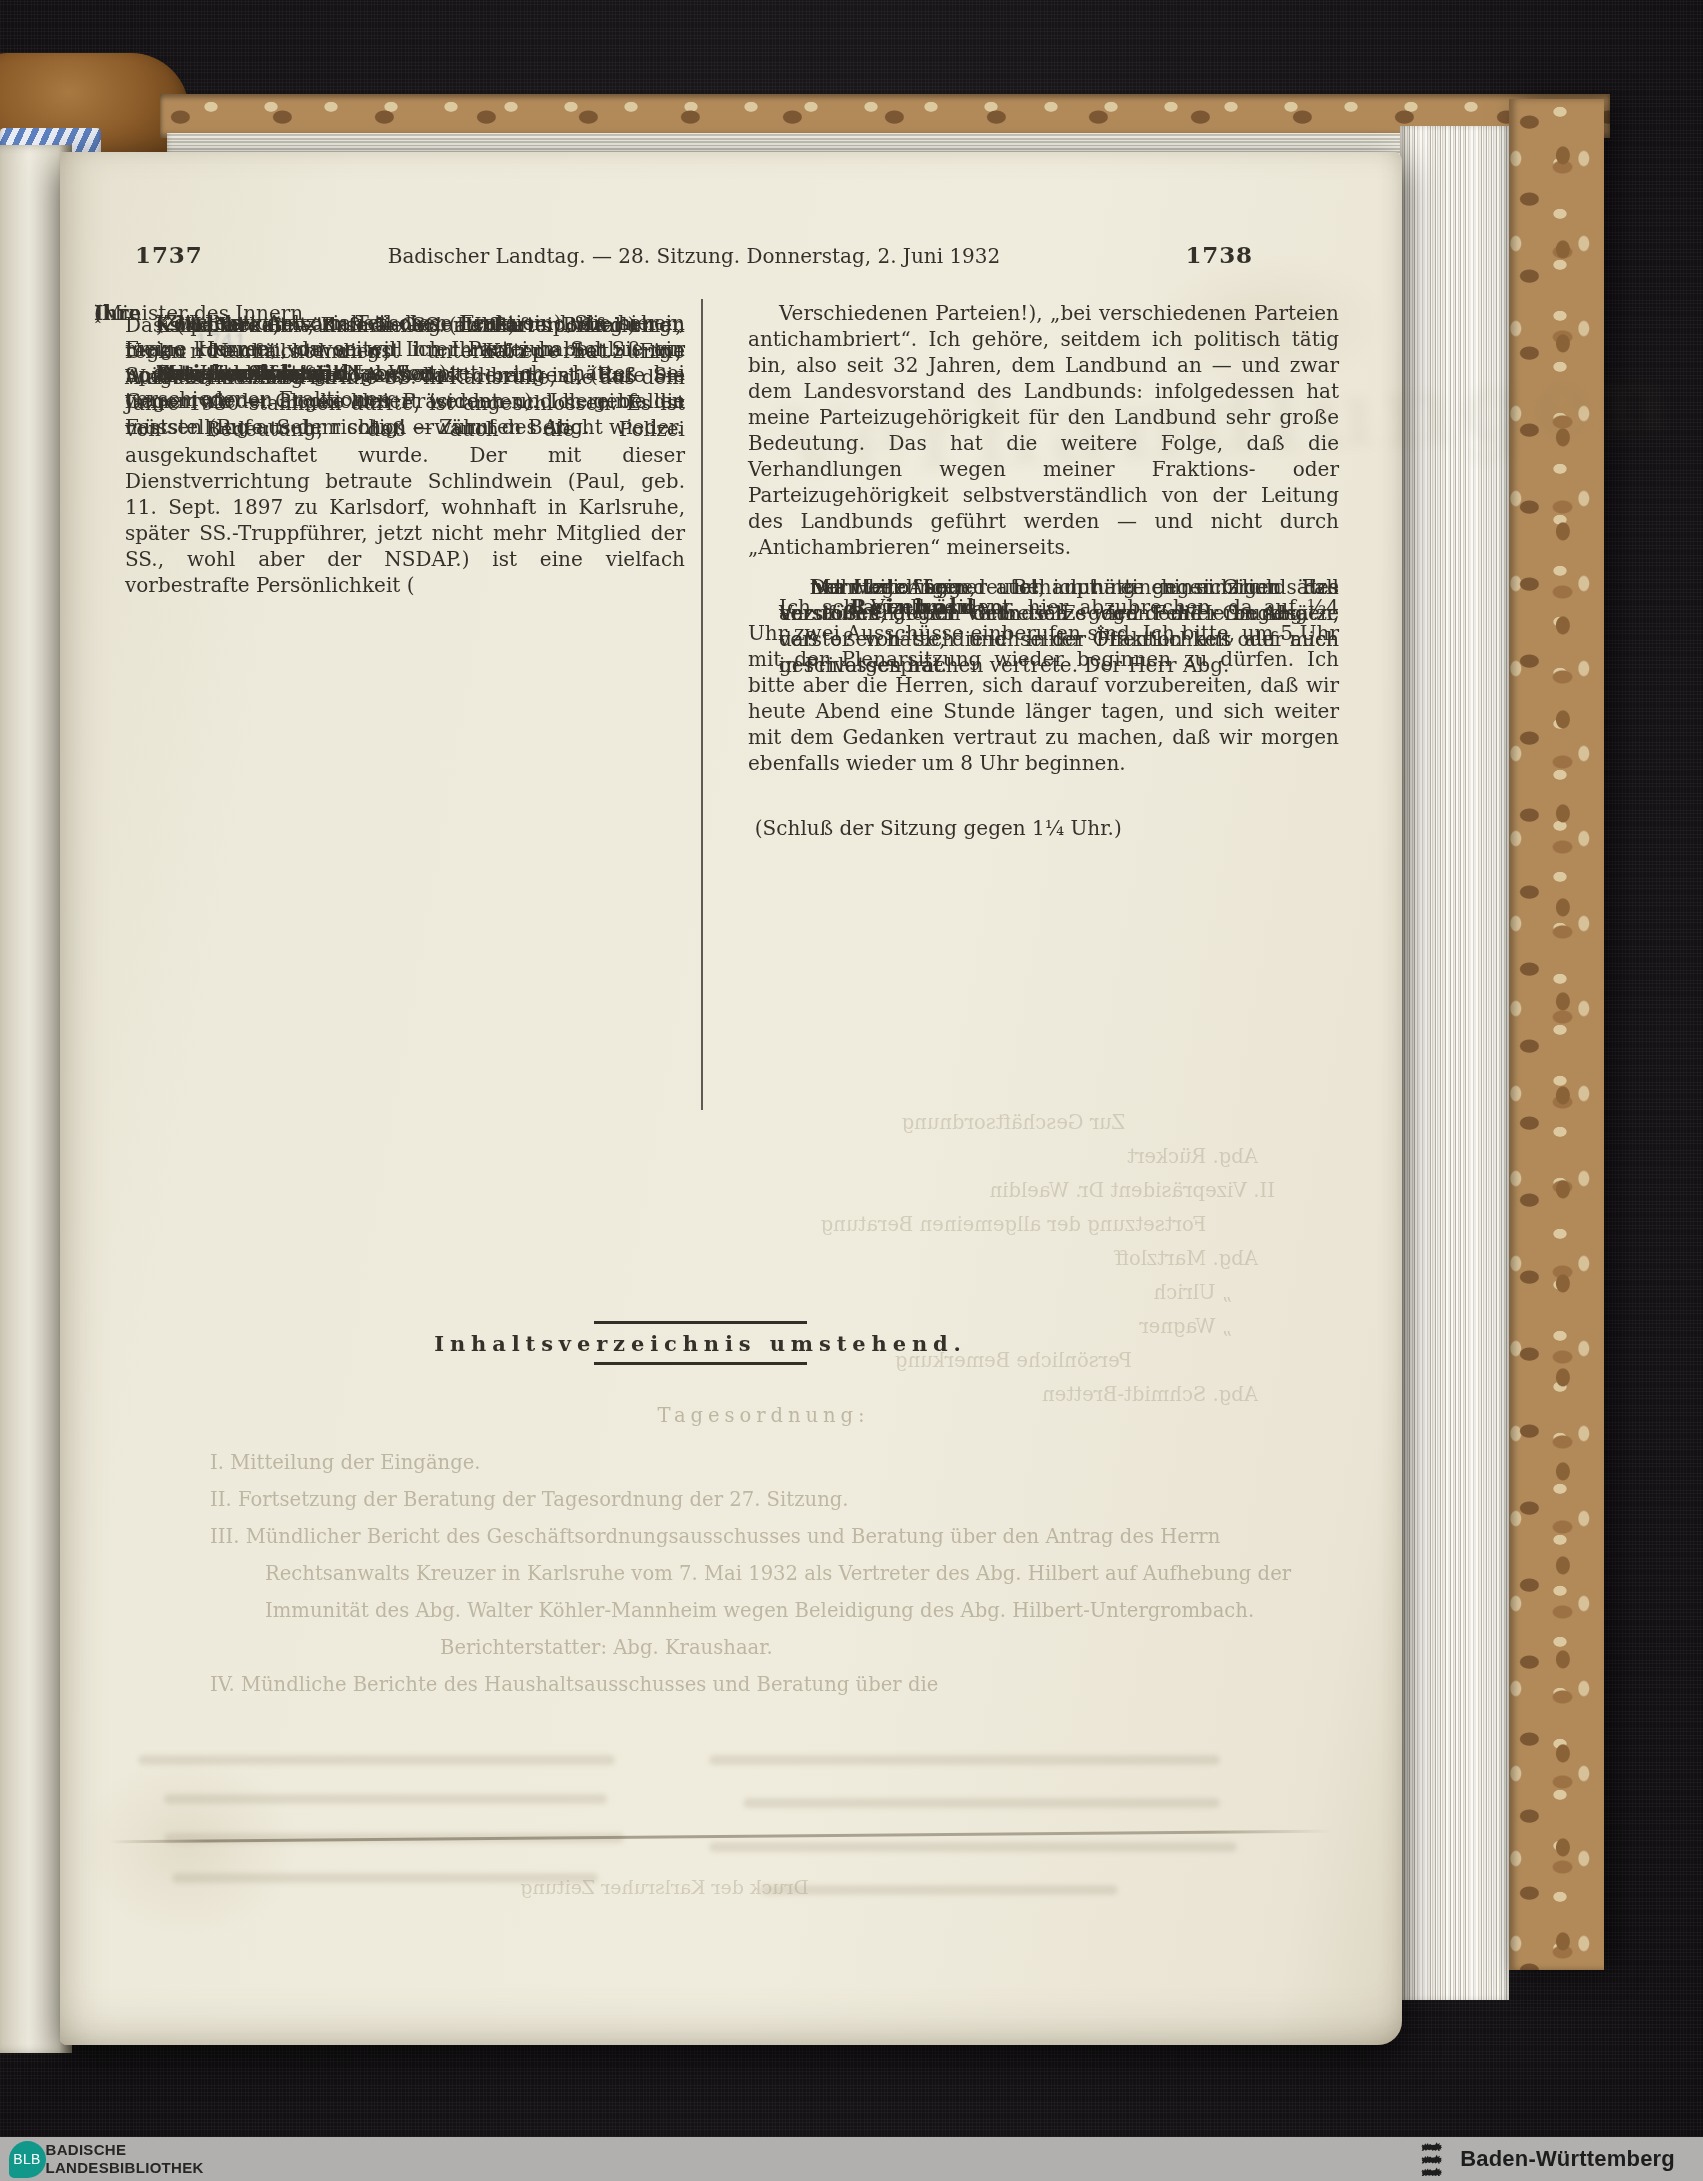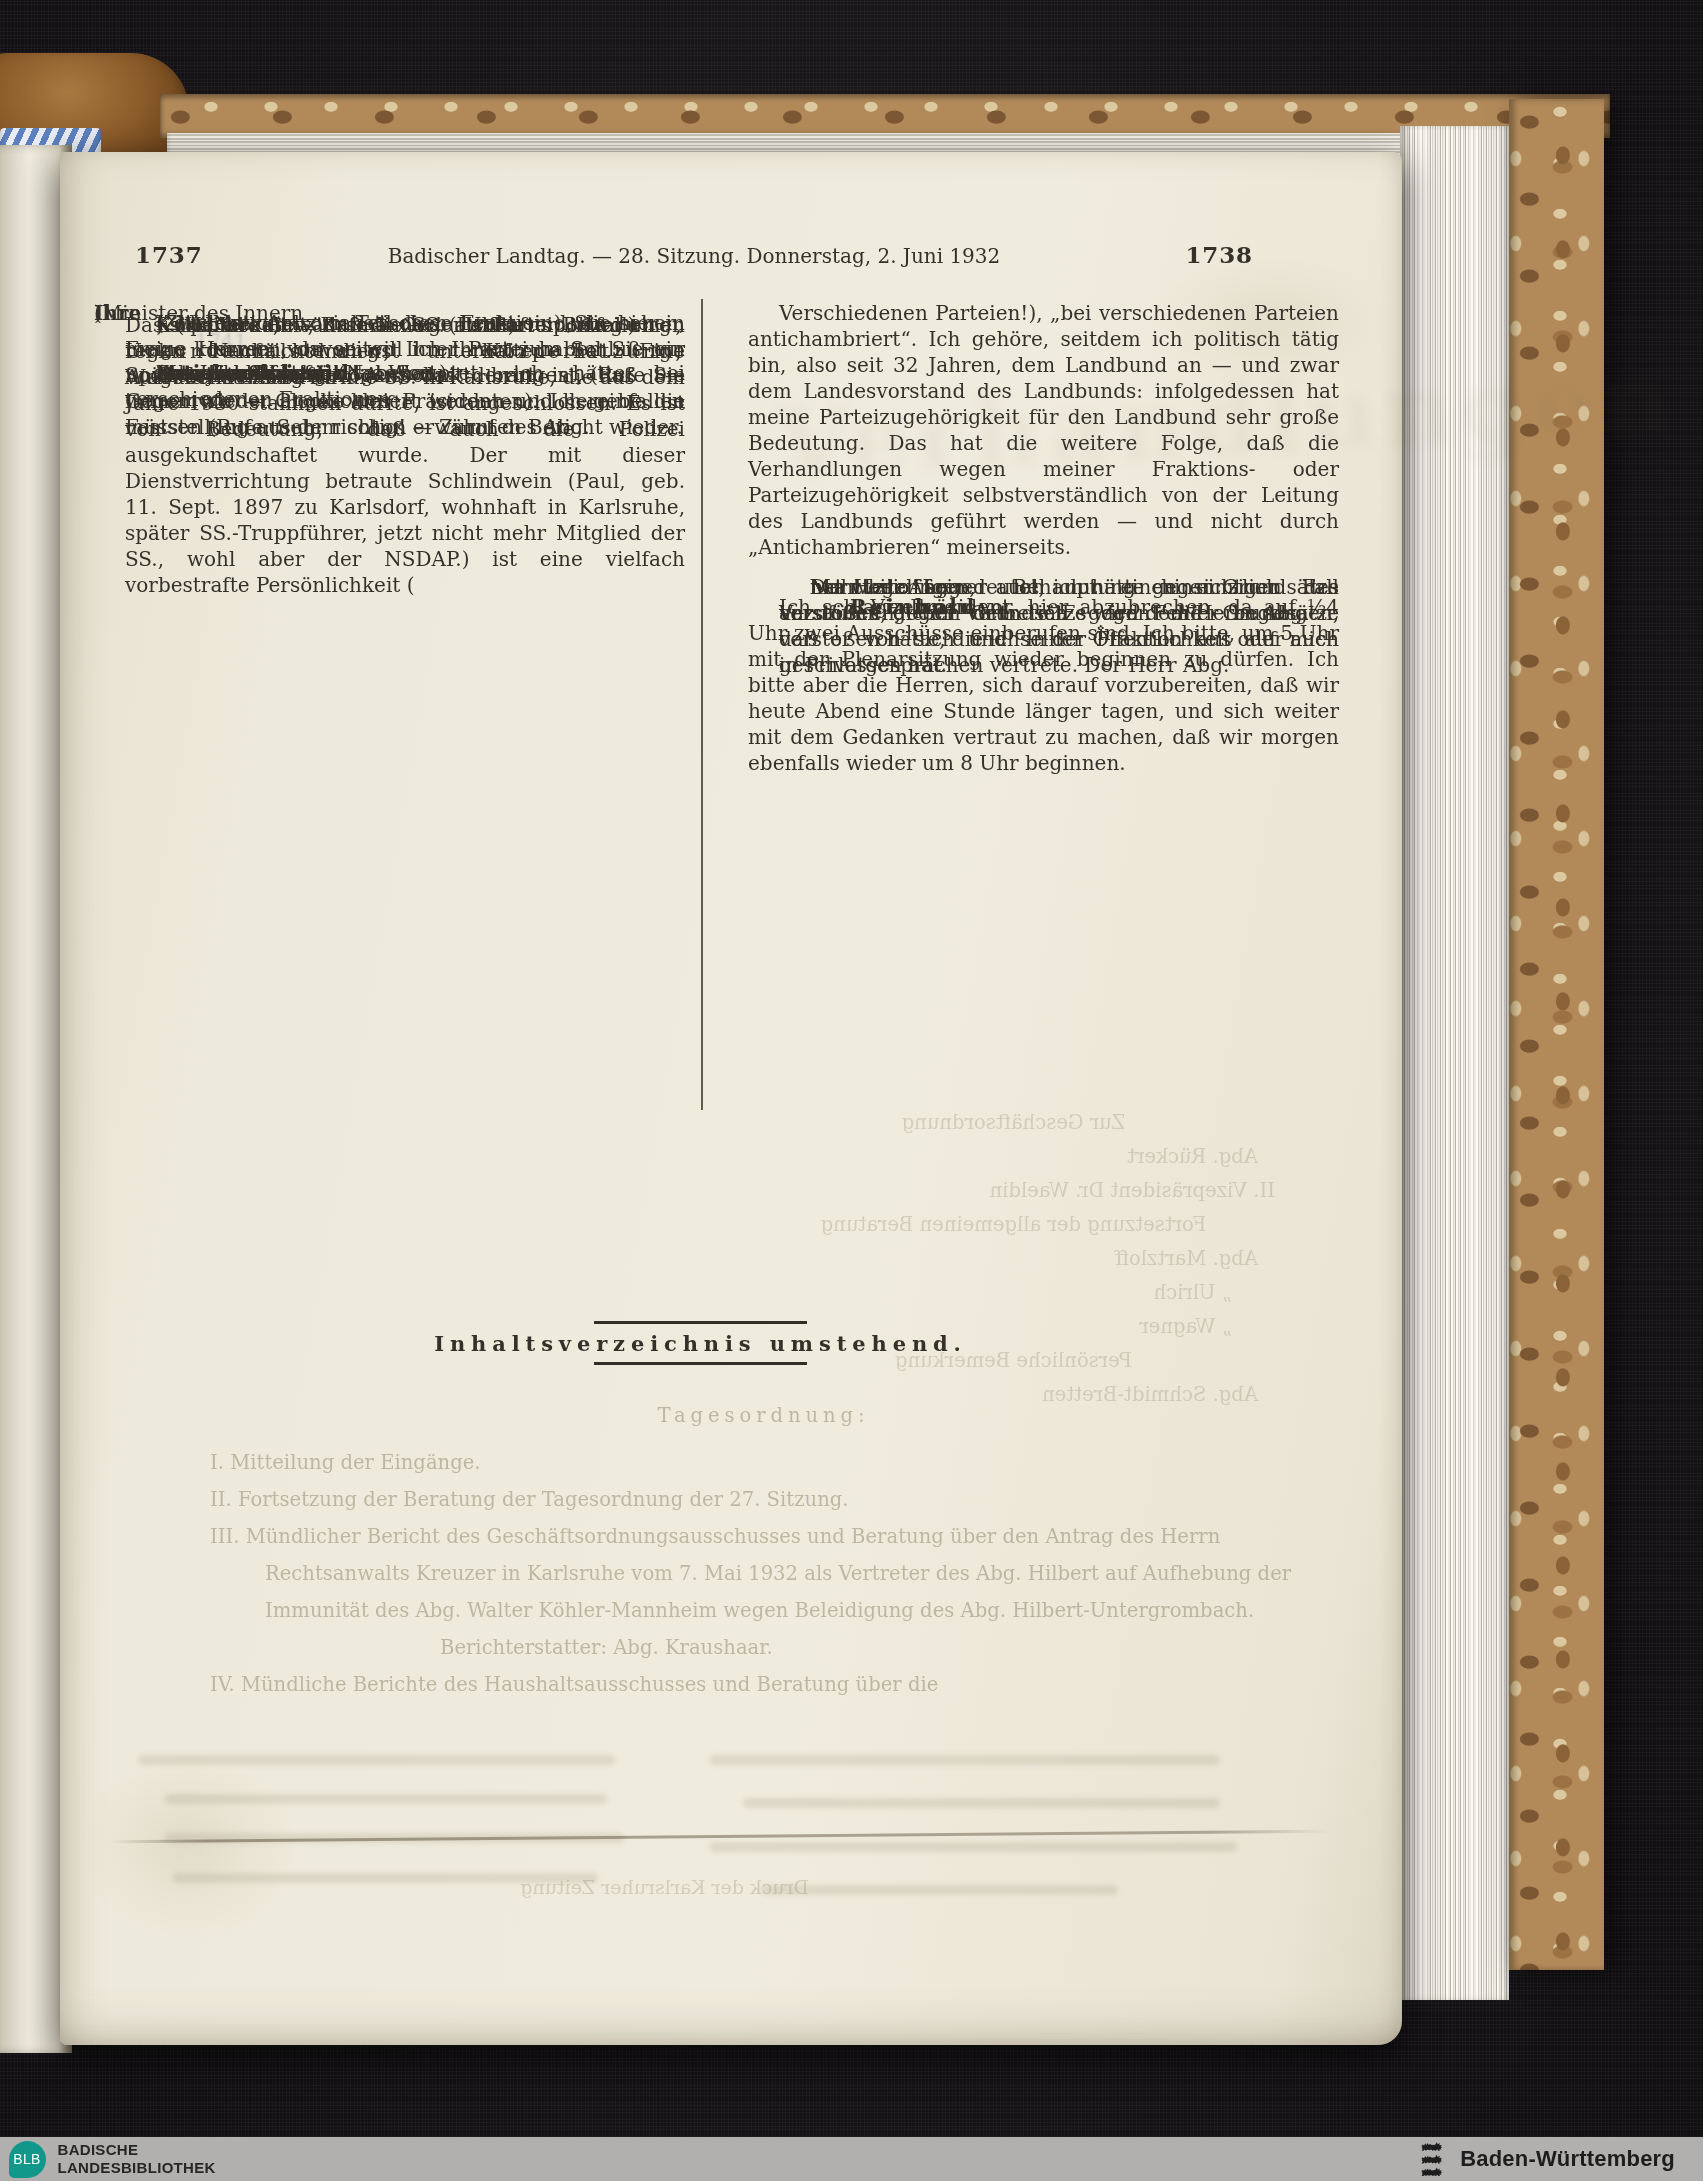--- a/index.html
+++ b/index.html
@@ -90,21 +90,21 @@
     background:radial-gradient(ellipse,rgba(160,140,100,.12),transparent 70%);}
   
   .footer{position:absolute;left:0;bottom:0;width:1704px;height:44px;background:#b1b0ae;
     display:flex;align-items:center;justify-content:space-between;
     padding:0 29px 0 8.5px;box-sizing:border-box;
     font-family:"Liberation Sans",sans-serif;}
   .blb-group{display:flex;align-items:center;}
   .blb-badge{width:37px;height:37px;background:#12988b;border-radius:50% 50% 50% 5.1px;
     display:flex;align-items:center;justify-content:center;color:#fff;font-weight:400;
     font-size:14px;letter-spacing:0.3px;}
-  .blb-name{margin-left:12px;font-weight:700;font-size:15px;line-height:1.22;
+  .blb-name{font-weight:700;font-size:15px;line-height:1.22;
     color:#262624;letter-spacing:0.3px;}
   .bw-group{display:flex;align-items:center;}
   .bw-lions{margin-right:13.6px;}
   .bw-name{font-weight:700;font-size:22px;color:#1d1d1d;letter-spacing:0.2px;}
 </style>
 </head>
 <body>
 
 <div class="stage">
 
@@ -191,20 +191,21 @@
           <span> nicht gelingen, auch nur einen einzigen Fall anzuführen, bei dem ich gegen die Grundsätze verstoßen hätte, die ich in der Öffentlichkeit oder auch in Privatgesprächen vertrete. Der Herr Abg. </span>
           <span style="letter-spacing: 0.17em;">Martzloff</span>
           <span> hat bei seiner Behauptung hinsichtlich des Verstoßes gegen Grundsätze den Fehler begangen, daß er von sich und seiner Fraktion aus auf mich geschlossen hat.</span>
         </div>
       <div class="p ind60 mb18">
           <span>I. Vizepräsident </span>
           <span style="font-weight: 700; letter-spacing: 0.17em;">Reinbold</span>
           <span>:</span>
         </div>
       <div class="p mb46">Ich schlage Ihnen vor, hier abzubrechen, da auf ½4 Uhr zwei Ausschüsse einberufen sind. Ich bitte, um 5 Uhr mit der Plenarsitzung wieder beginnen zu dürfen. Ich bitte aber die Herren, sich darauf vorzubereiten, daß wir heute Abend eine Stunde länger tagen, und sich weiter mit dem Gedanken vertraut zu machen, daß wir morgen ebenfalls wieder um 8 Uhr beginnen.</div>
+      <div class="p ind8">(Schluß der Sitzung gegen 1¼ Uhr.)</div>
     </div>
 
     <div class="notice-wrap">
       <span class="rule"></span>
       <span class="notice">Inhaltsverzeichnis umstehend.</span>
       <span class="rule"></span>
     </div>
 
     <div class="ghost-toc">
       <div class="g-head">Tagesordnung:</div>

